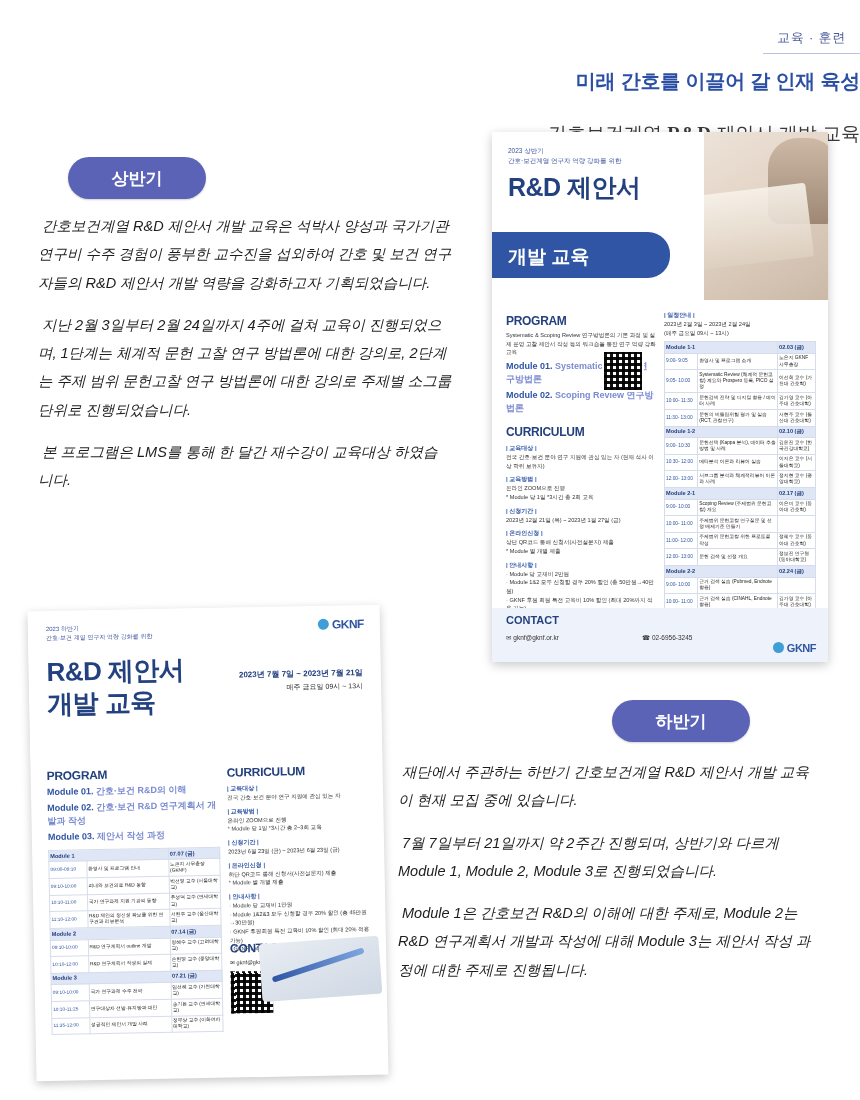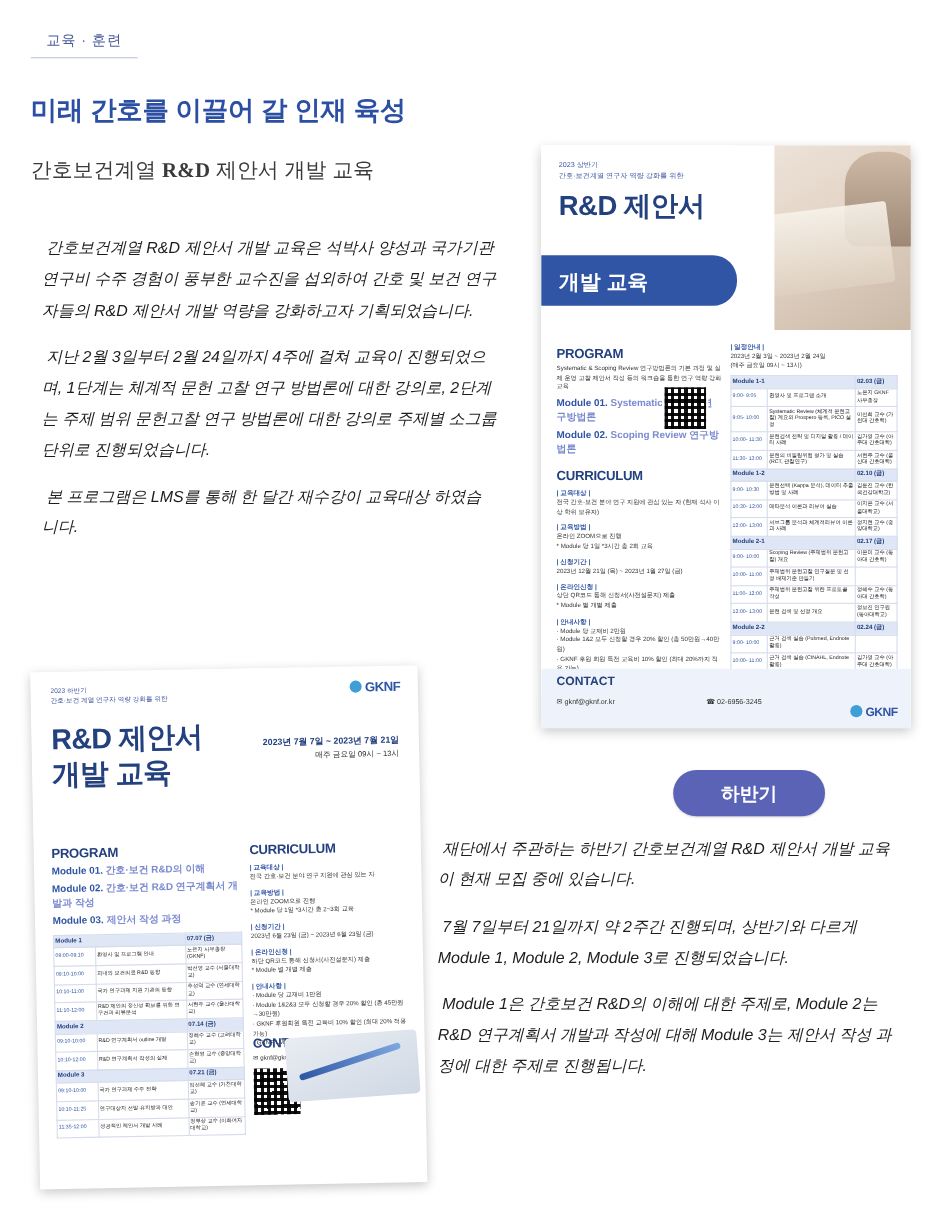--- a/index.html
+++ b/index.html
@@ -7,29 +7,29 @@
     width:860px;height:1100px;
     background:#ffffff;
     font-family:"Liberation Sans","DejaVu Sans",sans-serif;
     color:#1b1b1b;
     position:relative;
     overflow:hidden;
   }
   .page{position:relative;width:860px;height:1100px;}
 
   
-  .header{padding-top:28px;text-align:left;padding-left:28px;}
+  .header{padding-top:28px;text-align:right;padding-left:28px;}
   .eyebrow{
     font-size:13px;color:#4a5a9a;letter-spacing:.06em;
     display:inline-block;padding:0 14px 6px 14px;
     border-bottom:1px solid #b9c2de;
   }
   .title-main{
-    margin-top:31px;
-    font-size:24px;font-weight:bold;color:#2b4fa2;letter-spacing:-.01em;
+    margin-top:14px;
+    font-size:20px;font-weight:bold;color:#2b4fa2;letter-spacing:-.01em;
   }
   .title-sub{
     margin-top:26px;
     font-size:19px;color:#3a3a3a;font-weight:normal;
   }
   .title-sub .rd{font-family:"Liberation Serif","DejaVu Serif",serif;font-weight:bold;letter-spacing:.01em;}
 
   
   .pill{
     display:flex;align-items:center;justify-content:center;
@@ -163,20 +163,21 @@
 <div class="page">
 
   <div class="header">
     <div class="eyebrow">교육 · 훈련</div>
     <div class="title-main">미래 간호를 이끌어 갈 인재 육성</div>
     <div class="title-sub">
       <span>간호보건계열 </span><span class="rd">R&amp;D</span><span> 제안서 개발 교육</span>
     </div>
   </div>
 
+  <div class="pill pill-h1">상반기</div>
   <div class="para-block para-h1">
     <p>간호보건계열 R&amp;D 제안서 개발 교육은 석박사 양성과 국가기관 연구비 수주 경험이 풍부한 교수진을 섭외하여 간호 및 보건 연구자들의 R&amp;D 제안서 개발 역량을 강화하고자 기획되었습니다.</p>
     <p>지난 2월 3일부터 2월 24일까지 4주에 걸쳐 교육이 진행되었으며, 1단계는 체계적 문헌 고찰 연구 방법론에 대한 강의로, 2단계는 주제 범위 문헌고찰 연구 방법론에 대한 강의로 주제별 소그룹 단위로 진행되었습니다.</p>
     <p>본 프로그램은 LMS를 통해 한 달간 재수강이 교육대상 하였습니다.</p>
   </div>
 
   <div class="poster poster-1">
     <div class="p1-photo"></div>
     <div class="p1-head">
       <div class="p1-kicker" style="white-space:pre-line">2023 상반기

